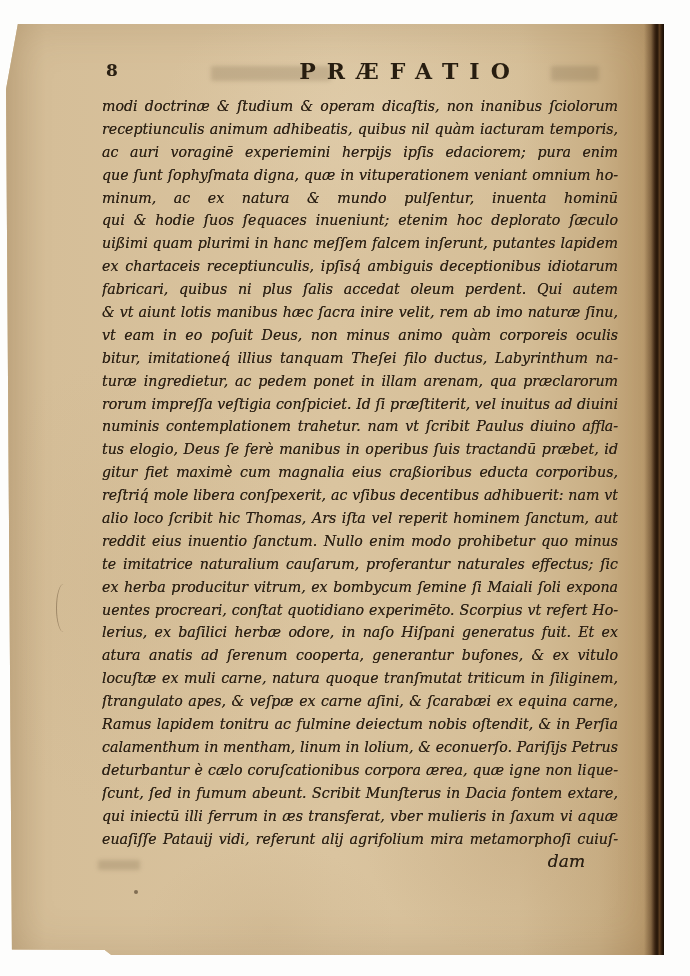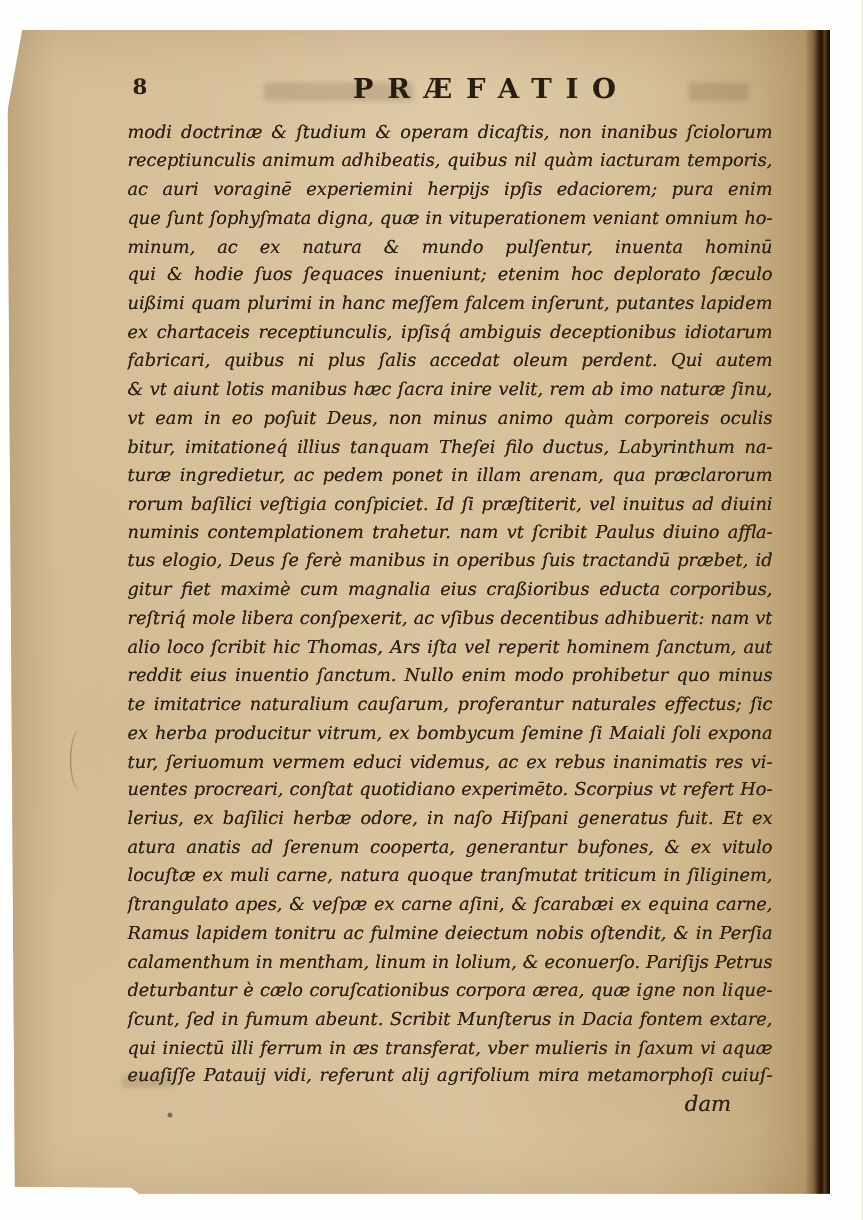--- a/index.html
+++ b/index.html
@@ -24,21 +24,21 @@
     position:absolute;top:0;right:0;width:20px;height:100%;
     background:linear-gradient(90deg,
       rgba(60,38,18,0) 0%, rgba(74,48,24,0.45) 35%,
       #3a2412 55%, #241508 66%, #5a3c1f 78%, #2c1a0b 90%, #170d05 100%);
   }
   .pageno{
     position:absolute;left:100px;top:36px;
     font-size:17px;font-weight:bold;color:#2a2013;
   }
   .page-title{
-    position:absolute;left:387px;top:34px;transform:translateX(-50%);
+    position:absolute;left:404px;top:34px;transform:translateX(-50%);
     font-size:22px;font-weight:bold;color:#271d10;
     letter-spacing:11px;white-space:nowrap;
   }
   .text-block{
     position:absolute;left:96px;top:71px;width:516px;
   }
   .line{
     height:22.9px;line-height:22.9px;overflow:hidden;
     font-style:italic;font-size:14.2px;color:#2b2014;
     text-align:justify;text-align-last:justify;
@@ -90,30 +90,29 @@
         <div class="line">que ſunt ſophyſmata digna, quæ in vituperationem veniant omnium ho-</div>
         <div class="line">minum, ac ex natura &amp; mundo pulſentur, inuenta hominū μελαγχολȣντῶν</div>
         <div class="line">qui &amp; hodie ſuos ſequaces inueniunt; etenim hoc deplorato ſæculo igna-</div>
         <div class="line">uißimi quam plurimi in hanc meſſem falcem inſerunt, putantes lapidem</div>
         <div class="line">ex chartaceis receptiunculis, ipſisq́ ambiguis deceptionibus idiotarum</div>
         <div class="line">fabricari, quibus ni plus ſalis accedat oleum perdent. Qui autem pulchrè</div>
         <div class="line">&amp; vt aiunt lotis manibus hæc ſacra inire velit, rem ab imo naturæ ſinu,</div>
         <div class="line">vt eam in eo poſuit Deus, non minus animo quàm corporeis oculis intue-</div>
         <div class="line">bitur, imitationeq́ illius tanquam Theſei filo ductus, Labyrinthum na-</div>
         <div class="line">turæ ingredietur, ac pedem ponet in illam arenam, qua præclarorum vi-</div>
-        <div class="line">rorum baſilici veſtigia conſpiciet. Id ſi præſtiterit, vel inuitus ad diuini</div>
+        <div class="line">rorum impreſſa veſtigia conſpiciet. Id ſi præſtiterit, vel inuitus ad diuini</div>
         <div class="line">numinis contemplationem trahetur. nam vt ſcribit Paulus diuino affla-</div>
         <div class="line">tus elogio, Deus ſe ferè manibus in operibus ſuis tractandū præbet, id i-</div>
         <div class="line">gitur fiet maximè cum magnalia eius craßioribus educta corporibus, ter-</div>
         <div class="line">reſtriq́ mole libera conſpexerit, ac vſibus decentibus adhibuerit: nam vt</div>
         <div class="line">alio loco ſcribit hic Thomas, Ars iſta vel reperit hominem ſanctum, aut</div>
         <div class="line">reddit eius inuentio ſanctum. Nullo enim modo prohibetur quo minus ar-</div>
         <div class="line">te imitatrice naturalium cauſarum, proferantur naturales effectus; ſic</div>
         <div class="line">ex herba producitur vitrum, ex bombycum ſemine ſi Maiali ſoli expona</div>
-        <div class="line">tur, ſeriuomum vermem educi videmus, ac ex rebus inanimatis res vi-</div>
         <div class="line">uentes procreari, conſtat quotidiano experimēto. Scorpius vt refert Ho-</div>
         <div class="line">lerius, ex baſilici herbæ odore, in naſo Hiſpani generatus fuit. Et ex elix-</div>
         <div class="line">atura anatis ad ſerenum cooperta, generantur bufones, &amp; ex vitulo</div>
         <div class="line">locuſtæ ex muli carne, natura quoque tranſmutat triticum in ſiliginem,</div>
         <div class="line">ſtrangulato apes, &amp; veſpæ ex carne aſini, &amp; ſcarabæi ex equina carne,</div>
         <div class="line">Ramus lapidem tonitru ac fulmine deiectum nobis oſtendit, &amp; in Perſia</div>
         <div class="line">calamenthum in mentham, linum in lolium, &amp; econuerſo. Pariſijs Petrus</div>
         <div class="line">deturbantur è cælo coruſcationibus corpora ærea, quæ igne non lique-</div>
         <div class="line">ſcunt, ſed in fumum abeunt. Scribit Munſterus in Dacia fontem extare,</div>
         <div class="line">qui iniectū illi ferrum in æs transferat, vber mulieris in ſaxum vi aquæ</div>

